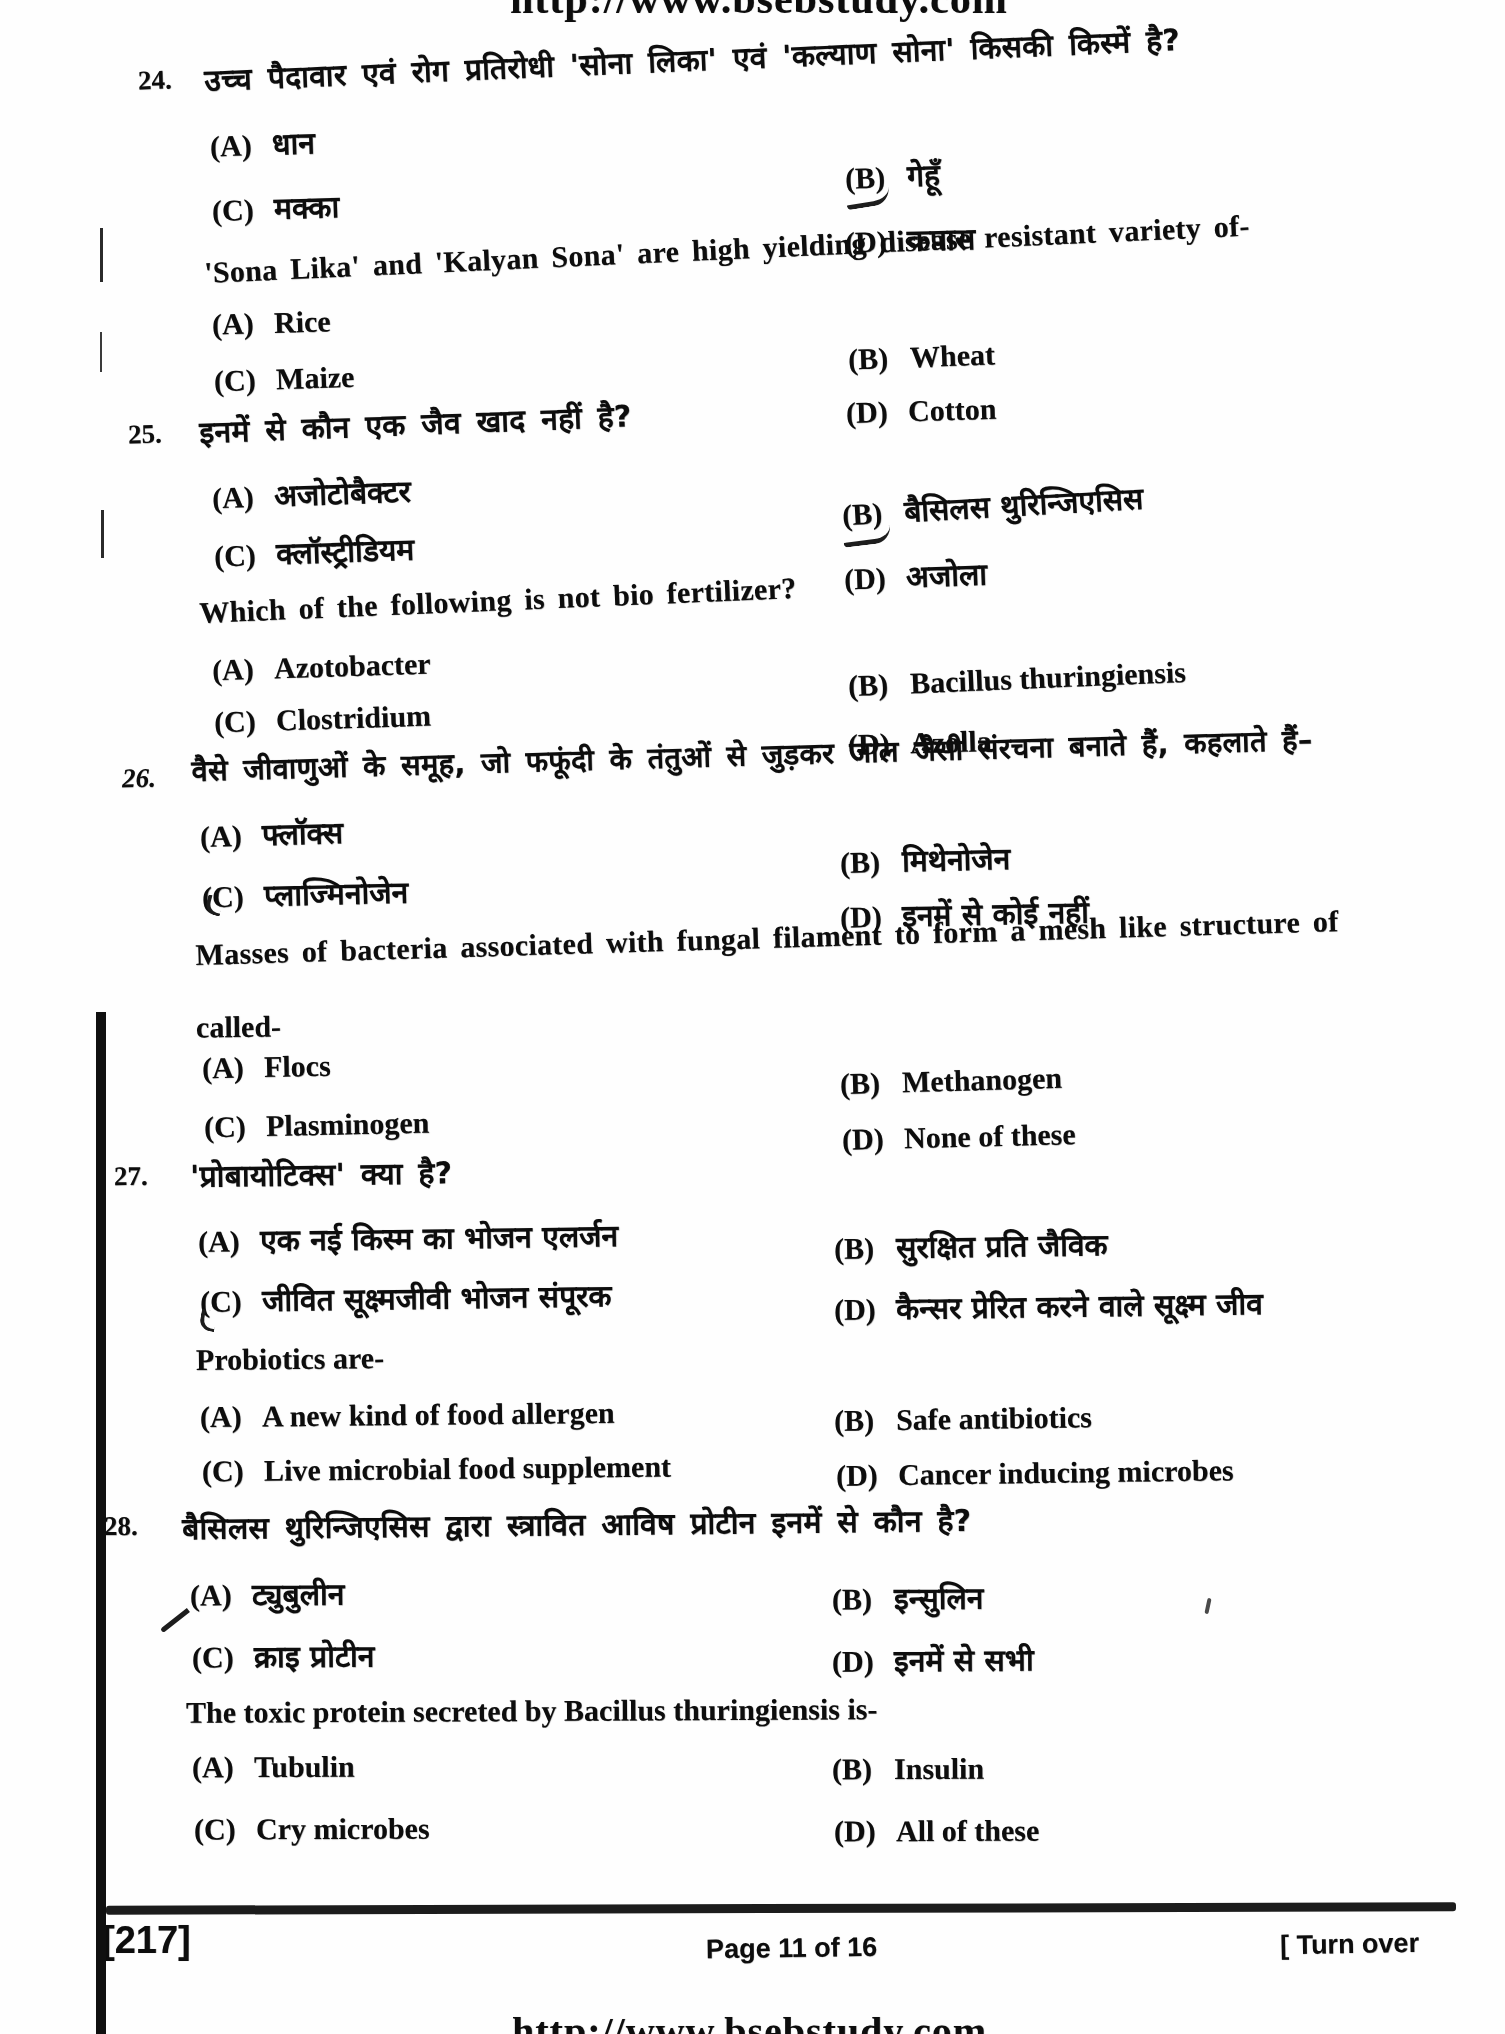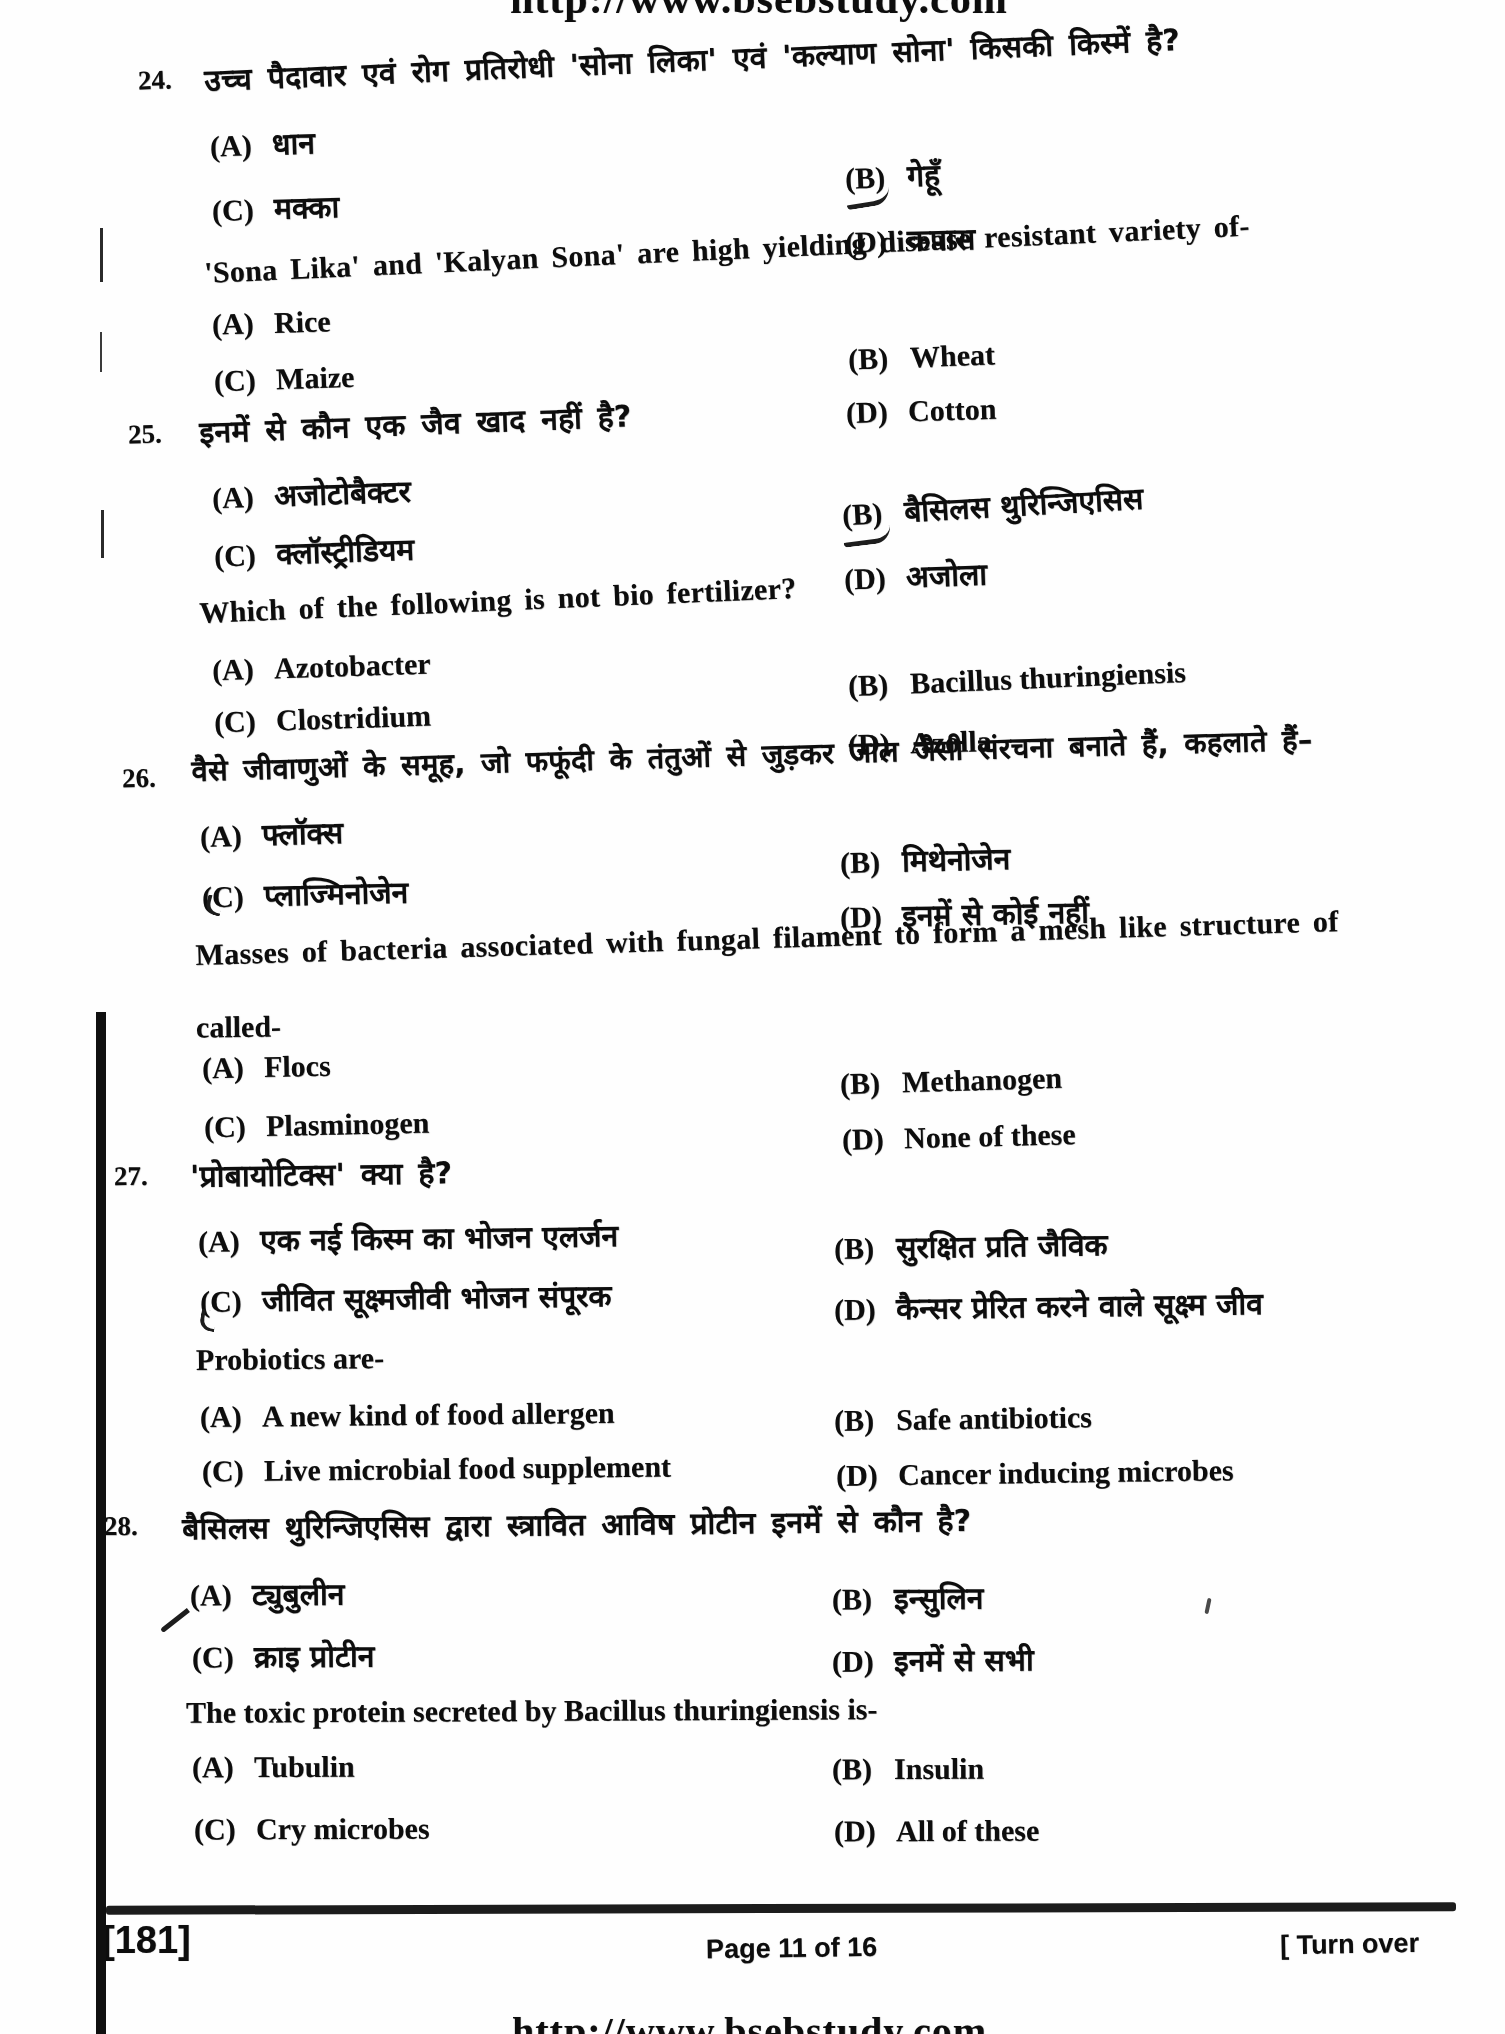--- a/index.html
+++ b/index.html
@@ -45,21 +45,21 @@
   <div class="t hi" style="left:842px;top:490px;transform:rotate(-3.2deg);"><span class="lab">(B)</span><span>बैसिलस थुरिन्जिएसिस</span></div>
   <div class="t hi" style="left:214px;top:536px;transform:rotate(-2deg);"><span class="lab">(C)</span><span>क्लॉस्ट्रीडियम</span></div>
   <div class="t hi" style="left:844px;top:560px;transform:rotate(-2deg);"><span class="lab">(D)</span><span>अजोला</span></div>
 
   <div class="t en qline" style="left:200px;top:596px;transform:rotate(-2.4deg);transform-origin:left bottom;">Which of the following is not bio fertilizer?</div>
   <div class="t en" style="left:212px;top:650px;transform:rotate(-1.8deg);"><span class="lab">(A)</span><span>Azotobacter</span></div>
   <div class="t en" style="left:848px;top:662px;transform:rotate(-2.4deg);"><span class="lab">(B)</span><span>Bacillus thuringiensis</span></div>
   <div class="t en" style="left:214px;top:702px;transform:rotate(-1.8deg);"><span class="lab">(C)</span><span>Clostridium</span></div>
   <div class="t en" style="left:848px;top:726px;transform:rotate(-1.6deg);"><span class="lab">(D)</span><span>Azolla</span></div>
 
-  <div class="t num" style="left:122px;top:764px;transform:rotate(-1deg);">26.</div>
+  <div class="t num" style="left:122px;top:764px;transform:rotate(-1deg);font-style:italic;">26.</div>
   <div class="t hi qline" style="left:192px;top:756px;transform:rotate(-1.6deg);transform-origin:left bottom;font-size:29px;">वैसे जीवाणुओं के समूह, जो फफूंदी के तंतुओं से जुड़कर जाल जैसी संरचना बनाते हैं, कहलाते हैं–</div>
 
   <div class="t hi" style="left:200px;top:818px;transform:rotate(-1.6deg);"><span class="lab">(A)</span><span>फ्लॉक्स</span></div>
   <div class="t hi" style="left:840px;top:844px;transform:rotate(-1.4deg);"><span class="lab">(B)</span><span>मिथेनोजेन</span></div>
   <div class="t hi" style="left:202px;top:878px;transform:rotate(-1.4deg);"><span class="lab">(C)</span><span>प्लाज्मिनोजेन</span></div>
   <div class="t hi" style="left:840px;top:898px;transform:rotate(-1.2deg);"><span class="lab">(D)</span><span>इनमें से कोई नहीं</span></div>
 
   <div class="t en qline" style="left:196px;top:938px;transform:rotate(-1.7deg);transform-origin:left bottom;">Masses of bacteria associated with fungal filament to form a mesh like structure of</div>
   <div class="t en" style="left:196px;top:996px;transform:rotate(-0.6deg);margin-top:14px;">called-</div>
   <div class="t en" style="left:202px;top:1050px;transform:rotate(-1.2deg);"><span class="lab">(A)</span><span>Flocs</span></div>
@@ -89,21 +89,21 @@
   <div class="t hi" style="left:192px;top:1640px;transform:rotate(-0.4deg);"><span class="lab">(C)</span><span>क्राइ प्रोटीन</span></div>
   <div class="t hi" style="left:832px;top:1644px;transform:rotate(-0.4deg);"><span class="lab">(D)</span><span>इनमें से सभी</span></div>
 
   <div class="t en" style="left:186px;top:1694px;transform:rotate(-0.3deg);">The toxic protein secreted by Bacillus thuringiensis is-</div>
   <div class="t en" style="left:192px;top:1750px;transform:rotate(-0.2deg);"><span class="lab">(A)</span><span>Tubulin</span></div>
   <div class="t en" style="left:832px;top:1752px;transform:rotate(-0.2deg);"><span class="lab">(B)</span><span>Insulin</span></div>
   <div class="t en" style="left:194px;top:1812px;transform:rotate(-0.2deg);"><span class="lab">(C)</span><span>Cry microbes</span></div>
   <div class="t en" style="left:834px;top:1814px;transform:rotate(-0.2deg);"><span class="lab">(D)</span><span>All of these</span></div>
 
   <div class="artifact" style="left:106px;top:1904px;width:1350px;height:9px;transform:rotate(-0.15deg);border-radius:3px;"></div>
-  <div class="t ftsans" style="left:102px;top:1920px;font-size:38px;">[181]</div>
+  <div class="t ftsans" style="left:102px;top:1920px;font-size:38px;">[217]</div>
   <div class="t ftsans" style="left:706px;top:1934px;font-size:27px;transform:rotate(-0.8deg);">Page 11 of 16</div>
   <div class="t ftsans" style="left:1280px;top:1930px;font-size:27px;transform:rotate(-1deg);">[ Turn over</div>
   <div class="t url" style="left:512px;top:2010px;font-size:40px;">http://www.bsebstudy.com</div>
 
   <div class="artifact" style="left:100px;top:228px;width:3px;height:54px;background:#2a2a2a;"></div>
   <div class="artifact" style="left:100px;top:332px;width:2px;height:40px;background:#3a3a3a;"></div>
   <div class="artifact" style="left:101px;top:510px;width:3px;height:48px;background:#2a2a2a;"></div>
   <div class="artifact" style="left:96px;top:1012px;width:10px;height:1022px;background:#101010;"></div>
 
   <div class="penmark" style="left:846px;top:190px;width:44px;height:12px;border-bottom:5px solid #1d1d1d;border-radius:0 0 24px 6px;transform:rotate(-9deg);"></div>

